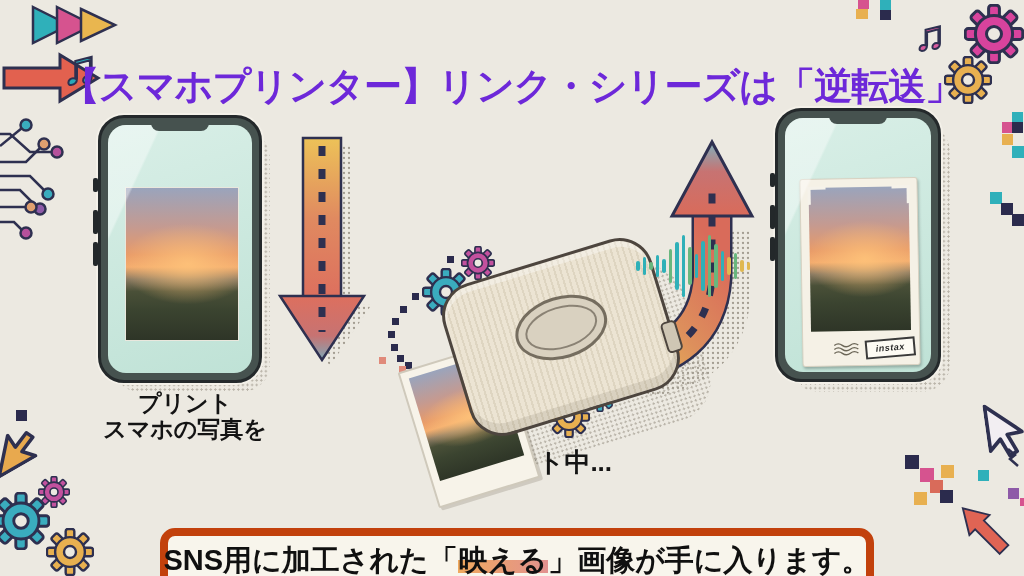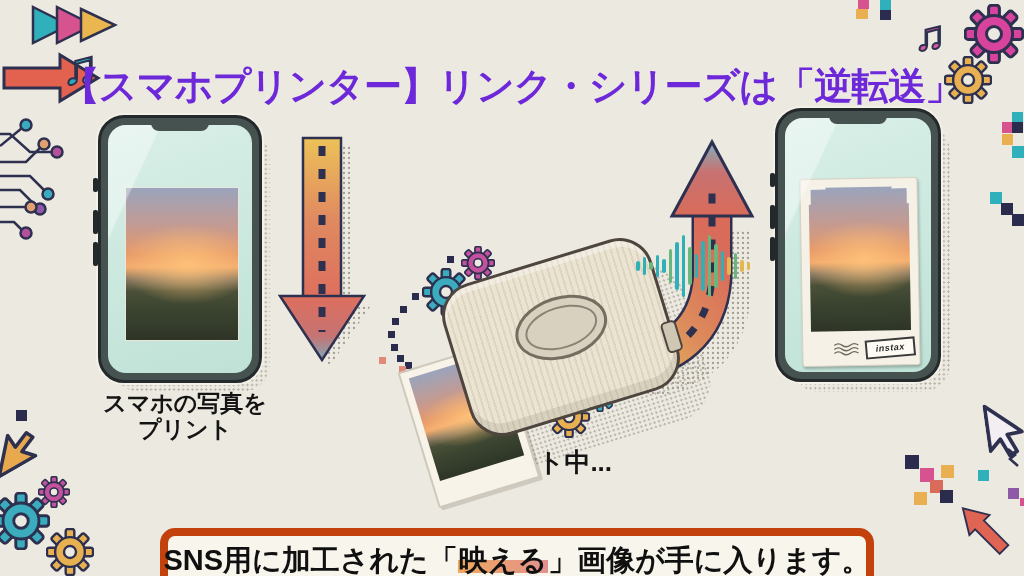--- a/index.html
+++ b/index.html
@@ -173,22 +173,22 @@
   <div class="phone" style="left:98px;top:115px;width:158px;height:262px">
     <div class="sidebtn" style="left:-8px;top:60px;height:14px"></div>
     <div class="sidebtn" style="left:-8px;top:92px;height:24px"></div>
     <div class="sidebtn" style="left:-8px;top:124px;height:24px"></div>
     <div class="screen">
       <div class="photoL sunset"></div>
     </div>
     <div class="notch"></div>
   </div>
   <div class="caption" style="left:70px;top:390px;width:230px">
+    <span>プリント</span>
     <span>スマホの写真を</span>
-    <span>プリント</span>
   </div>
 
   
   <svg class="abs" style="left:272px;top:136px" width="104" height="234" viewBox="0 0 104 234">
     <defs>
       <linearGradient id="gD" x1="0" y1="0" x2="0" y2="1">
         <stop offset="0" stop-color="#EDC258"></stop>
           <stop offset="0.5" stop-color="#E08A60"></stop>
           <stop offset="1" stop-color="#DD6F5E"></stop>
       </linearGradient>

